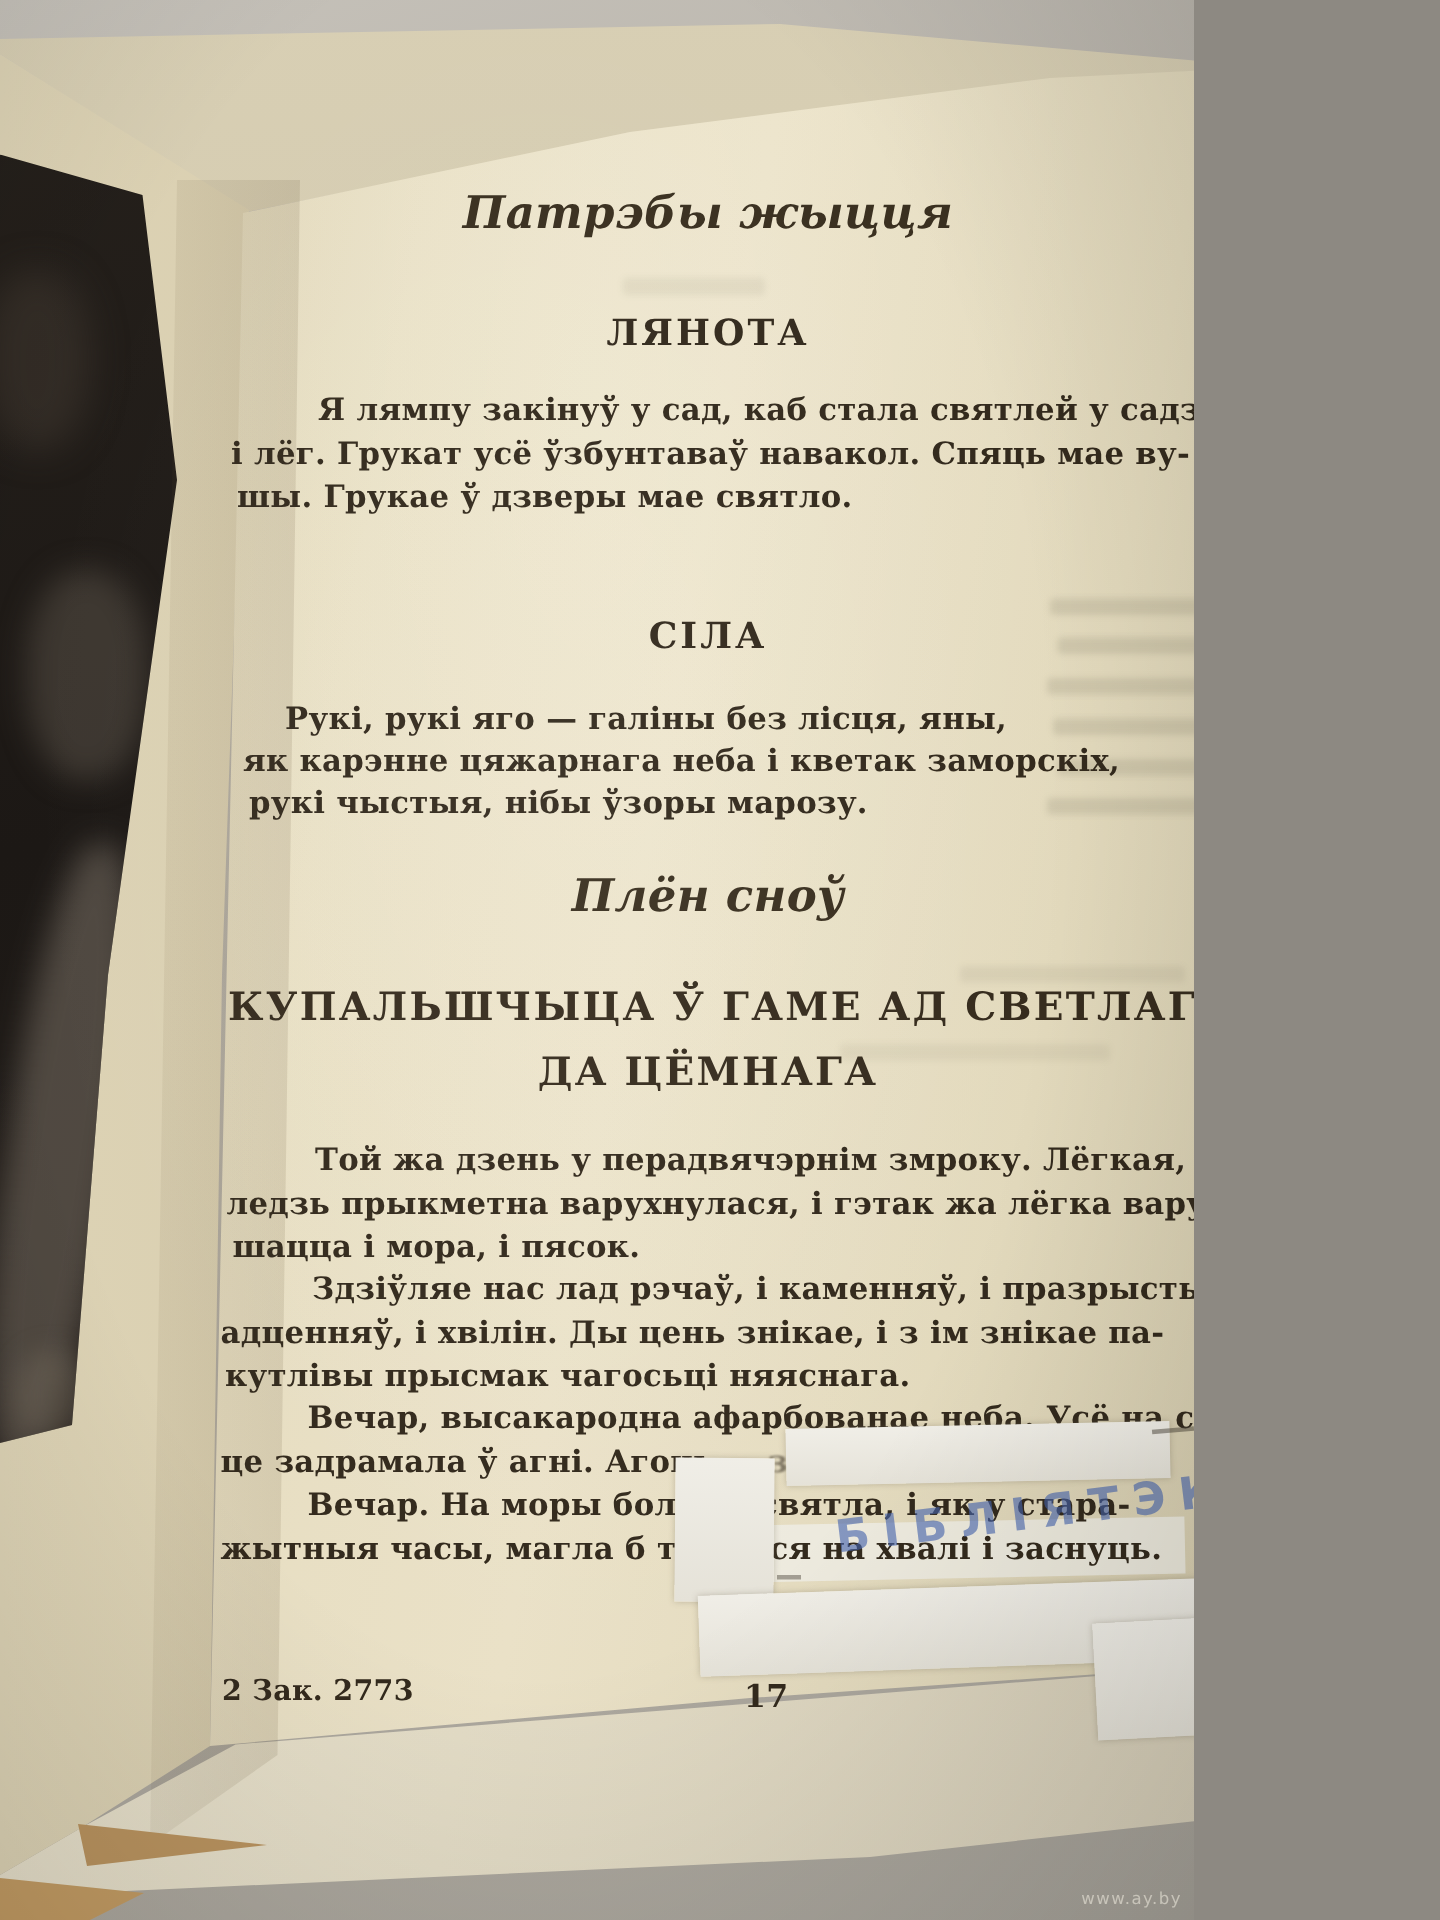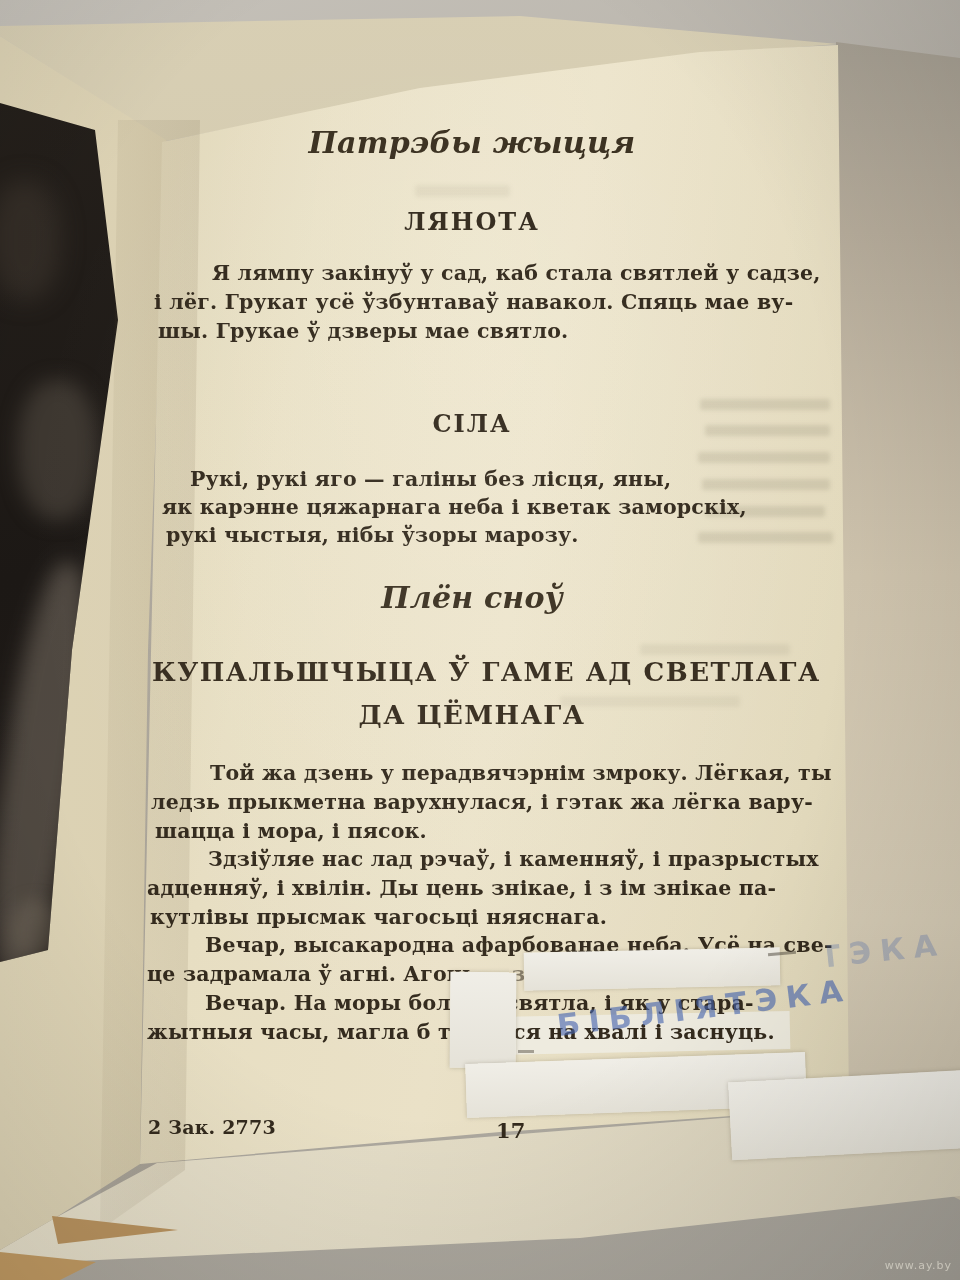--- a/index.html
+++ b/index.html
@@ -1,16 +1,16 @@
 <!DOCTYPE html>
 <html><head>
 <meta charset="utf-8">
 <style>
   html,body{margin:0;padding:0;background:#8d8982;}
-  #scene{position:relative;width:960px;height:1280px;overflow:hidden;
+  #scene{position:relative;width:796px;height:1280px;overflow:hidden;
          background:linear-gradient(160deg,#c6c2ba 0%,#b6b1a8 30%,#aea99f 70%,#a8a49b 100%);
          font-family:"DejaVu Serif",serif;}
   .layer{position:absolute;inset:0;}
   
   .top-band{clip-path:polygon(0px 26px,520px 16px,838px 44px,700px 55px,420px 90px,166px 141px,0px 36px);
             background:linear-gradient(180deg,#d8cfb4,#c9bfa2);}
   .right-stack{clip-path:polygon(836px 42px,960px 58px,960px 1200px,846px 1140px);
             background:linear-gradient(180deg,#a59f93 0%,#b5ab9a 18%,#cdc2ac 45%,#d4cab4 72%,#c3b9a5 100%);}
   .under-page{clip-path:polygon(157px 1163px,849px 1108px,960px 1132px,960px 1196px,580px 1238px,55px 1262px,0px 1268px,0px 1250px,55px 1218px);
             background:linear-gradient(100deg,#e9e2cd 0%,#e3dcc6 50%,#d8d0ba 100%);}

